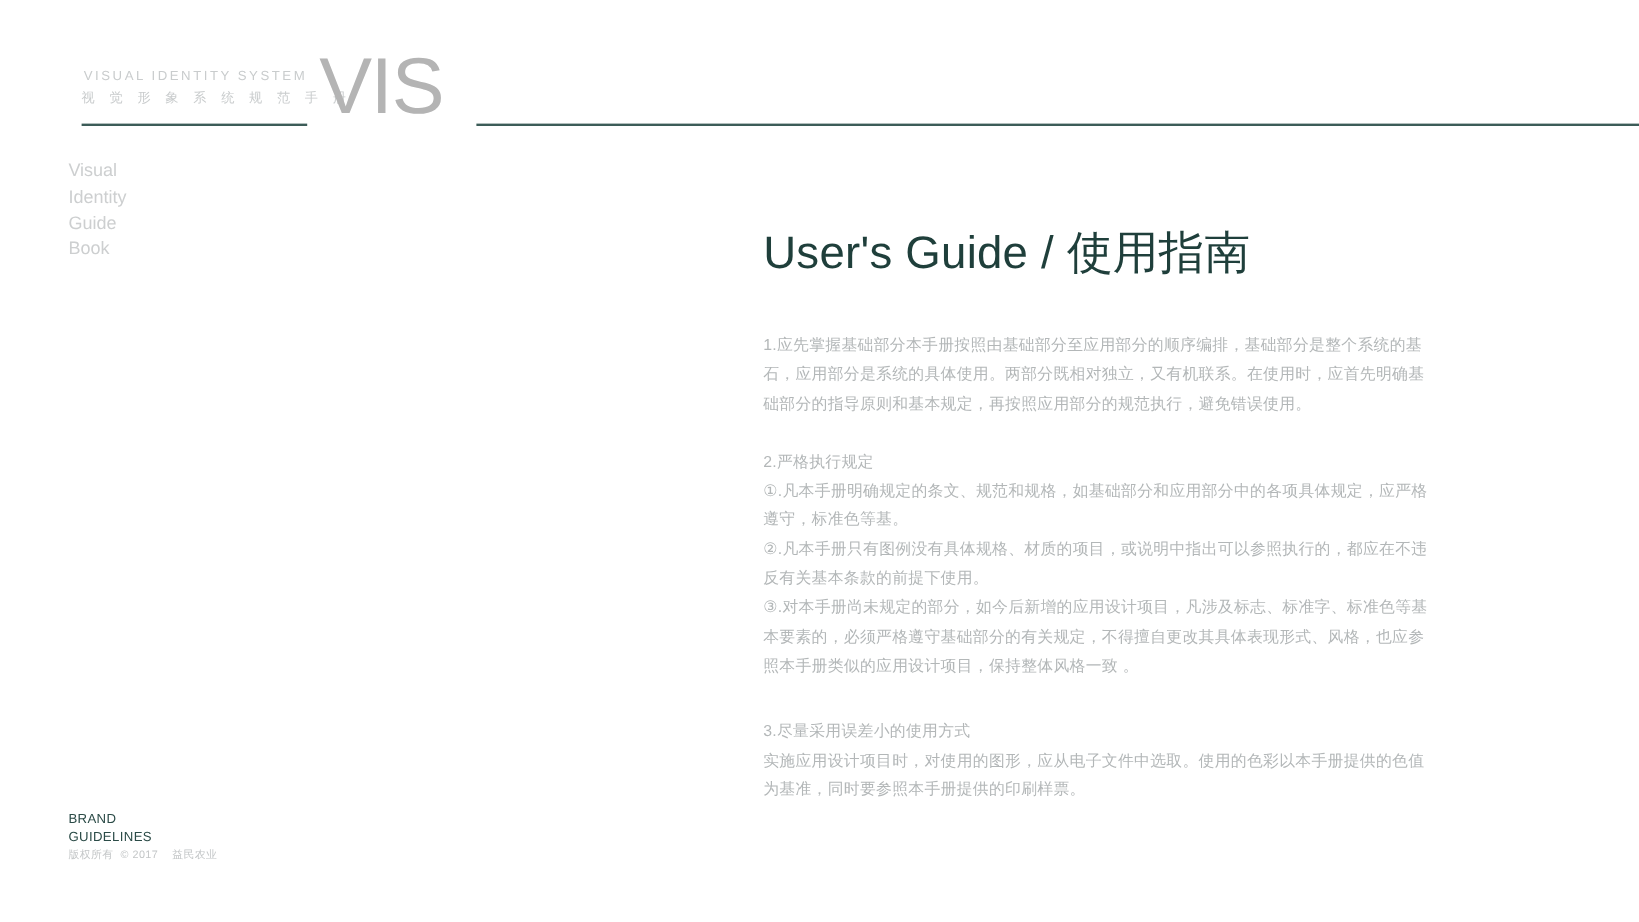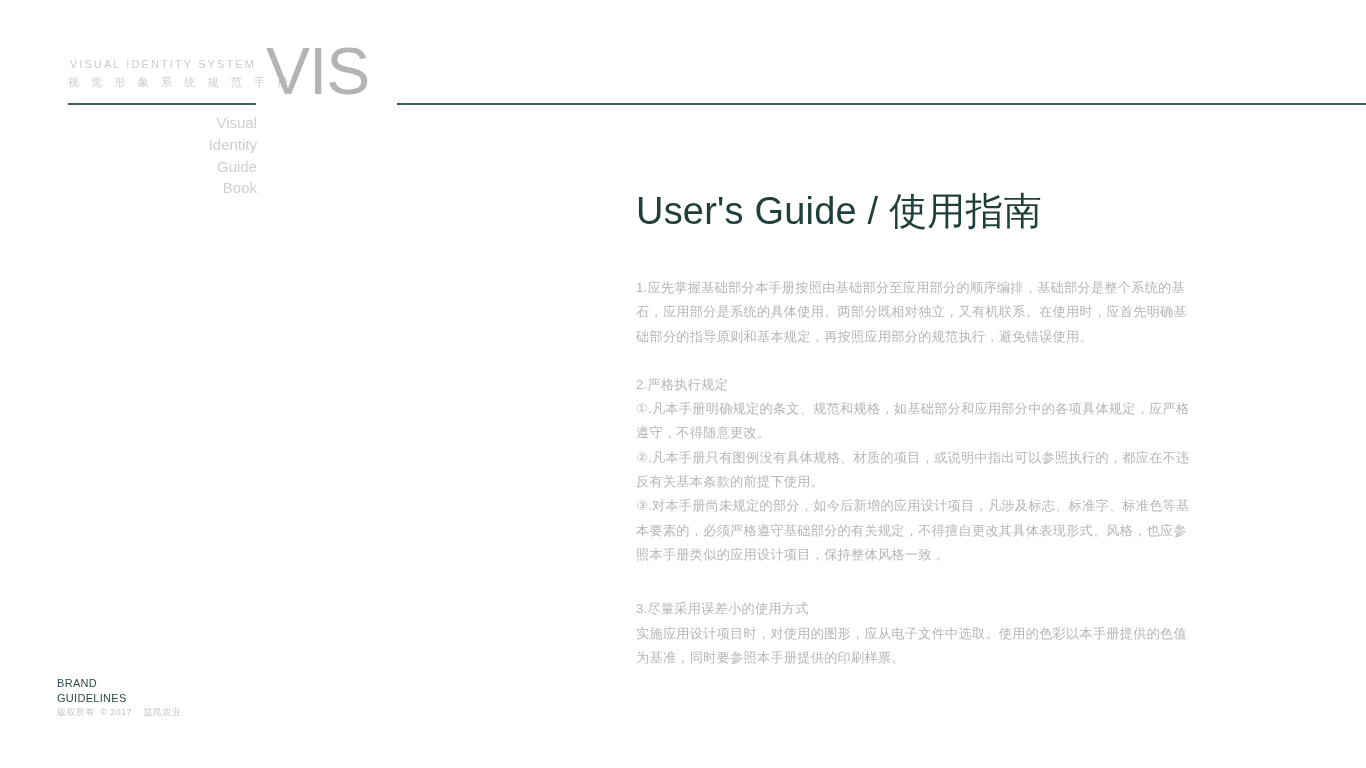--- a/index.html
+++ b/index.html
@@ -70,23 +70,22 @@
     top: 103px;
     width: 980px;
     height: 2px;
     background: #3c5c58;
   }
 
   
   .vig-list {
     position: absolute;
     left: 57px;
-    top: 112px;
+    top: 132px;
     width: 200px;
-    text-align: right;
   }
   .vig-item {
     font-size: 15px;
     line-height: 21.8px;
     color: #cdcfd0;
     font-weight: 400;
   }
 
   
   .footer {
@@ -165,21 +164,21 @@
 
   <div class="body-block">
     <span class="body-line">1.应先掌握基础部分本手册按照由基础部分至应用部分的顺序编排，基础部分是整个系统的基</span>
     <span class="body-line">石，应用部分是系统的具体使用。两部分既相对独立，又有机联系。在使用时，应首先明确基</span>
     <span class="body-line">础部分的指导原则和基本规定，再按照应用部分的规范执行，避免错误使用。</span>
   </div>
 
   <div class="body-block">
     <span class="body-line">2.严格执行规定</span>
     <span class="body-line">①.凡本手册明确规定的条文、规范和规格，如基础部分和应用部分中的各项具体规定，应严格</span>
-    <span class="body-line">遵守，不得随意更改。</span>
+    <span class="body-line">遵守，标准色等基。</span>
     <span class="body-line">②.凡本手册只有图例没有具体规格、材质的项目，或说明中指出可以参照执行的，都应在不违</span>
     <span class="body-line">反有关基本条款的前提下使用。</span>
     <span class="body-line">③.对本手册尚未规定的部分，如今后新增的应用设计项目，凡涉及标志、标准字、标准色等基</span>
     <span class="body-line">本要素的，必须严格遵守基础部分的有关规定，不得擅自更改其具体表现形式、风格，也应参</span>
     <span class="body-line">照本手册类似的应用设计项目，保持整体风格一致 。</span>
   </div>
 
   <div class="body-block">
     <span class="body-line">3.尽量采用误差小的使用方式</span>
     <span class="body-line">实施应用设计项目时，对使用的图形，应从电子文件中选取。使用的色彩以本手册提供的色值</span>

